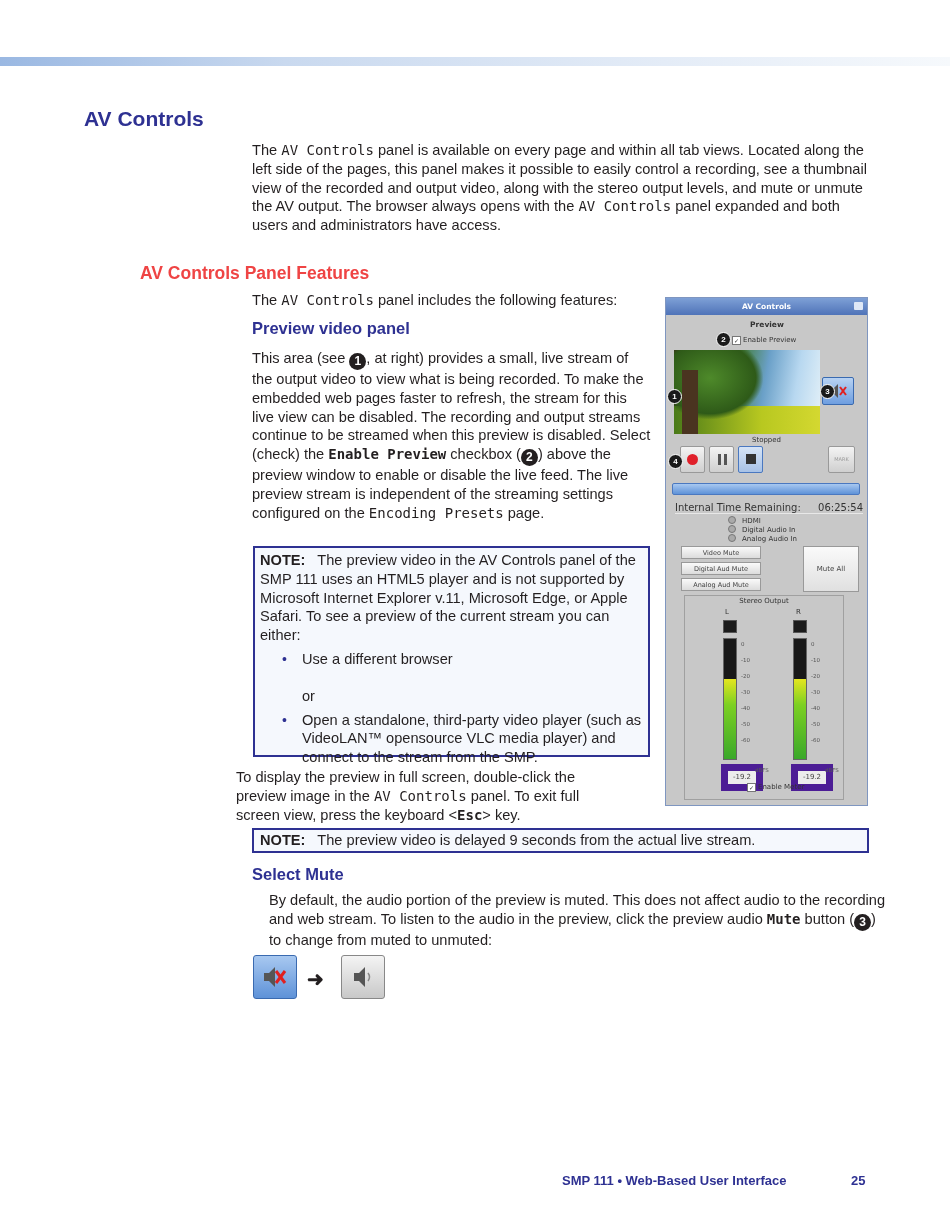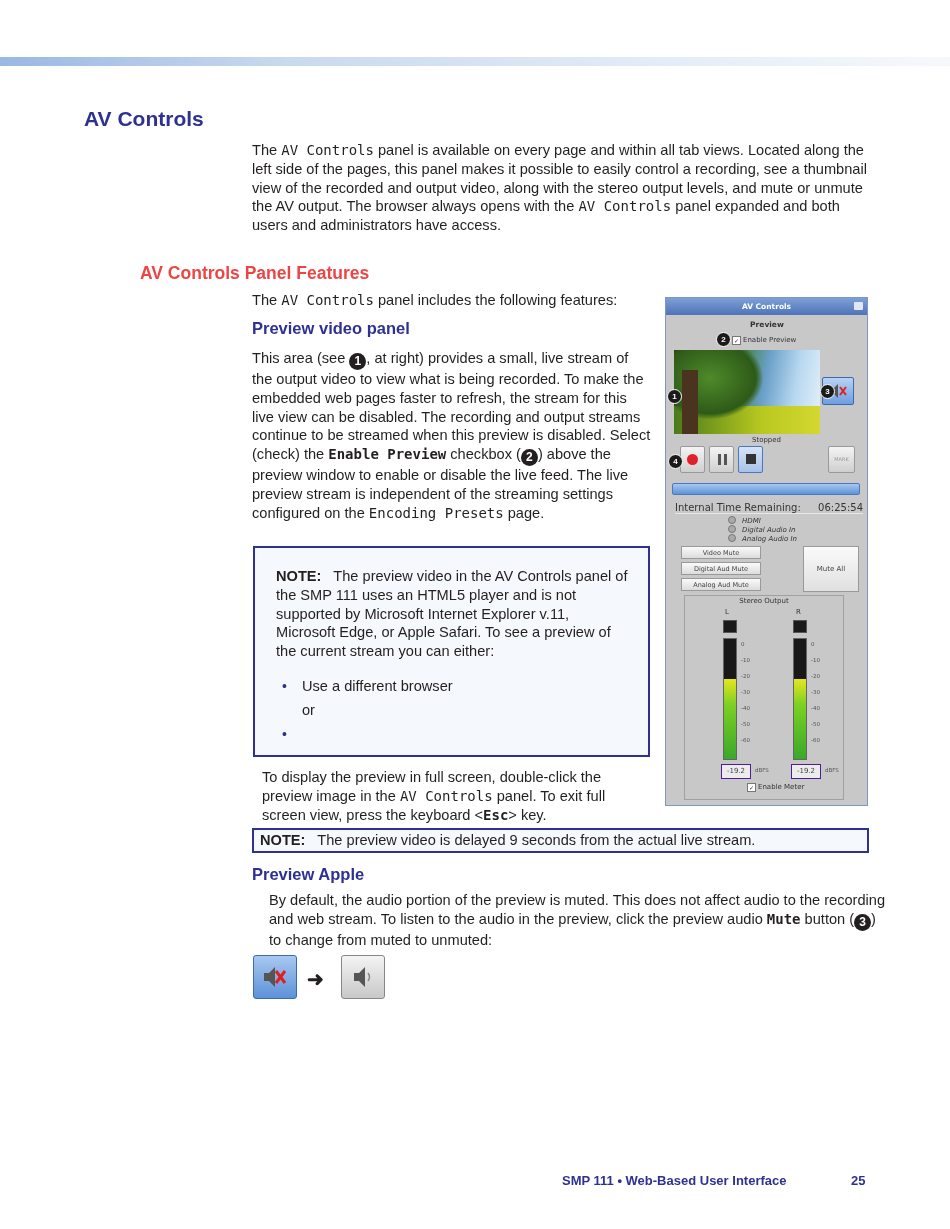--- a/index.html
+++ b/index.html
@@ -11,25 +11,25 @@
   .monob { font-family:"DejaVu Sans Mono", monospace; font-size:14px; font-weight:bold; }
   .p-intro { position:absolute; left:252px; top:141px; width:620px; }
   .h2 { position:absolute; left:140px; top:263px; font-size:17.5px; font-weight:bold; color:#ef4444; }
   .p-features { position:absolute; left:252px; top:291px; width:410px; }
   .h3 { font-size:16.5px; font-weight:bold; color:#2e3192; position:absolute; }
   .h3-preview { left:252px; top:319px; }
   .p-preview { position:absolute; left:252px; top:349px; width:400px; }
   .circ { display:inline-block; width:17px; height:17px; border-radius:50%; background:#231f20; color:#fff; font-size:12px; font-weight:bold; text-align:center; line-height:17px; vertical-align:-2px; }
   .note1 { position:absolute; left:253px; top:546px; width:388px; height:204px; border:2px solid #2e3192; background:#f5f8fd; padding:3px 0 0 5px; box-sizing:content-box; }
   .note-label { font-weight:bold; }
-  .note1 .first { margin:16px; text-indent:0; }
+  .note1 .first { margin:0; text-indent:0; }
   .bul { display:flex; margin-top:5px; padding-left:22px; }
   .bul .dot { color:#2e3192; width:20px; flex:none; font-size:14px; }
-  .or { padding-left:42px; margin-top:5px; }
-  .p-fullscreen { position:absolute; left:262px; top:768px; width:380px; }
+  .or { padding-left:42px; margin-top:18px; }
+  .p-fullscreen { position:absolute; left:236px; top:768px; width:380px; }
   .note2 { position:absolute; left:252px; top:828px; width:607px; height:20px; border:2px solid #2e3192; background:#f5f8fd; padding:1px 0 0 6px; }
   .h3-mute { left:252px; top:865px; }
   .p-mute { position:absolute; left:252px; top:891px; width:620px;margin-left:17px; }
   .mute-btn { position:absolute; top:955px; width:44px; height:44px; border-radius:3px; box-sizing:border-box; }
   .mute-on { left:253px; background:linear-gradient(#a8c8f0,#5e92d8); border:1px solid #3a6ab0; }
   .mute-off { left:341px; background:linear-gradient(#f4f4f4,#c8c8c8); border:1px solid #888; }
   .arrow { position:absolute; left:307px; top:967px; font-size:20px; font-weight:bold; color:#231f20; }
   .footer { position:absolute; top:1173px; font-size:13px; font-weight:bold; color:#2e3192; }
   .footer-title { left:562px; }
   .footer-page { left:851px; }
@@ -48,31 +48,31 @@
   .mute-panel { position:absolute; left:156px; top:79px; width:30px; height:26px; background:linear-gradient(#b8d2f2,#6e9ee0); border:1px solid #3a6ab0; border-radius:2px; }
   .stopped { position:absolute; left:0; width:201px; text-align:center; font-size:7px; color:#333; top:138px; }
   .tbtn { position:absolute; top:148px; width:25px; height:27px; background:linear-gradient(#f4f4f4,#cfcfcf); border:1px solid #999; border-radius:2px; box-sizing:border-box; }
   .tbtn.rec { left:14px; } .tbtn.pause { left:43px; } .tbtn.stop { left:72px; border:1px solid #4a78c0; background:linear-gradient(#d6e4f6,#a8c2e6); }
   .tbtn.mark { left:162px; width:27px; font-size:5px; color:#999; text-align:center; line-height:25px; }
   .rec-dot { position:absolute; left:6px; top:7px; width:11px; height:11px; border-radius:50%; background:#e0202a; }
   .pause-bars { position:absolute; left:8px; top:7px; width:9px; height:11px; border-left:3px solid #555; border-right:3px solid #555; box-sizing:border-box; }
   .stop-sq { position:absolute; left:7px; top:7px; width:10px; height:10px; background:#333; }
   .progress { position:absolute; left:6px; top:185px; width:186px; height:10px; background:linear-gradient(#a8c8f0,#5e92d8); border:1px solid #4a78c0; border-radius:2px; }
   .time-row { position:absolute; left:9px; top:204px; width:188px; font-size:10px; color:#333; display:flex; justify-content:space-between; border-bottom:1px solid #e8e8e8; }
-  .inputs { position:absolute; left:62px; top:218px; font-size:7px; color:#333; line-height:8px;font-style:italic; }
+  .inputs { position:absolute; left:62px; top:218px; font-size:7px; color:#333; line-height:8px; }
   .led { display:inline-block; width:6px; height:6px; border-radius:50%; background:#aaa; border:1px solid #777; margin-right:6px; vertical-align:-1px; }
   .abtn { position:absolute; left:15px; width:80px; height:13px; background:linear-gradient(#fafafa,#dcdcdc); border:1px solid #999; font-size:6.5px; color:#444; text-align:center; line-height:13px; box-sizing:border-box; }
   .muteall { position:absolute; left:97px; top:248px; width:56px; height:46px; background:linear-gradient(#fafafa,#e0e0e0); border:1px solid #999; font-size:7px; color:#444; text-align:center; line-height:44px; box-sizing:border-box;margin-left:40px; }
   .stereo { position:absolute; left:18px; top:297px; width:160px; height:205px; border:1px solid #a0a0a0; box-sizing:border-box; }
   .stereo-title { text-align:center; font-size:7px; color:#333; margin-top:1px; }
   .ch-label { position:absolute; top:12px; font-size:7px; color:#333; }
   .clip { position:absolute; top:24px; width:12px; height:11px; background:#1a1a1a; border:1px solid #555; }
   .meter { position:absolute; top:42px; width:12px; height:120px; background:linear-gradient(#181818 0%,#181818 33%,#e6e620 33%,#7cd022 55%,#3aa82a 100%); border:1px solid #666; }
   .scale { position:absolute; top:40px; font-size:5.5px; color:#555; line-height:16px; }
-  .dbbox { position:absolute; top:168px; width:28px; height:13px; background:#ececec; border:1px solid #4c1d95; font-size:7px; color:#444; text-align:center; line-height:13px; }
+  .dbbox { position:absolute; top:168px; width:28px; height:13px; background:#ececec; border:7px solid #4c1d95; font-size:7px; color:#444; text-align:center; line-height:13px; }
   .dbunit { position:absolute; top:171px; font-size:5.5px; color:#555; }
   .enable-meter { position:absolute; left:62px; top:187px; font-size:7px; color:#333; }
   .callout { position:absolute; width:13px; height:13px; border-radius:50%; background:#1a1a1a; color:#fff; border:1px solid #fff; font-size:8px; font-weight:bold; text-align:center; line-height:13px; }
 </style>
 </head>
 <body>
 
 <div class="topbar"></div>
 
 <div class="h1">AV Controls</div>
@@ -95,32 +95,33 @@
 
 <div class="note1 body-text">
   <div class="first"><span class="note-label">NOTE:</span>&nbsp;&nbsp; <span style="display:inline;">The preview video in the AV Controls panel of the SMP 111 uses an HTML5 player and is not supported by Microsoft Internet Explorer v.11, Microsoft Edge, or Apple Safari. To see a preview of the current stream you can either:</span></div>
   <div class="bul">
       <span class="dot">•</span>
       <span>Use a different browser</span>
     </div>
   <div class="or">or</div>
   <div class="bul">
       <span class="dot">•</span>
+      <span>Open a standalone, third-party video player (such as VideoLAN™ opensource VLC media player) and connect to the stream from the SMP.</span>
     </div>
 </div>
 
 <div class="p-fullscreen body-text">
   <span>To display the preview in full screen, double-click the preview image in the </span><span class="mono">AV Controls</span><span> panel. To exit full screen view, press the keyboard &lt;</span><span class="monob">Esc</span><span>&gt; key.</span>
 </div>
 
 <div class="note2 body-text">
   <span class="note-label">NOTE:</span>&nbsp;&nbsp; <span>The preview video is delayed 9 seconds from the actual live stream.</span>
 </div>
 
-<div class="h3 h3-mute">Preview Apple</div>
+<div class="h3 h3-mute">Select Mute</div>
 
 <div class="p-mute body-text">
   <span>By default, the audio portion of the preview is muted. This does not affect audio to the recording and web stream. To listen to the audio in the preview, click the preview audio </span><span class="monob">Mute</span><span> button (</span><span class="circ">3</span><span>) to change from muted to unmuted:</span>
 </div>
 
 <div class="mute-btn mute-on">
   <svg width="42" height="42" viewBox="0 0 42 42">
     <polygon points="10,17 15,17 21,11 21,31 15,25 10,25" fill="#555"></polygon>
     <line x1="22" y1="15" x2="31" y2="27" stroke="#e02020" stroke-width="3"></line>
     <line x1="31" y1="15" x2="22" y2="27" stroke="#e02020" stroke-width="3"></line>

